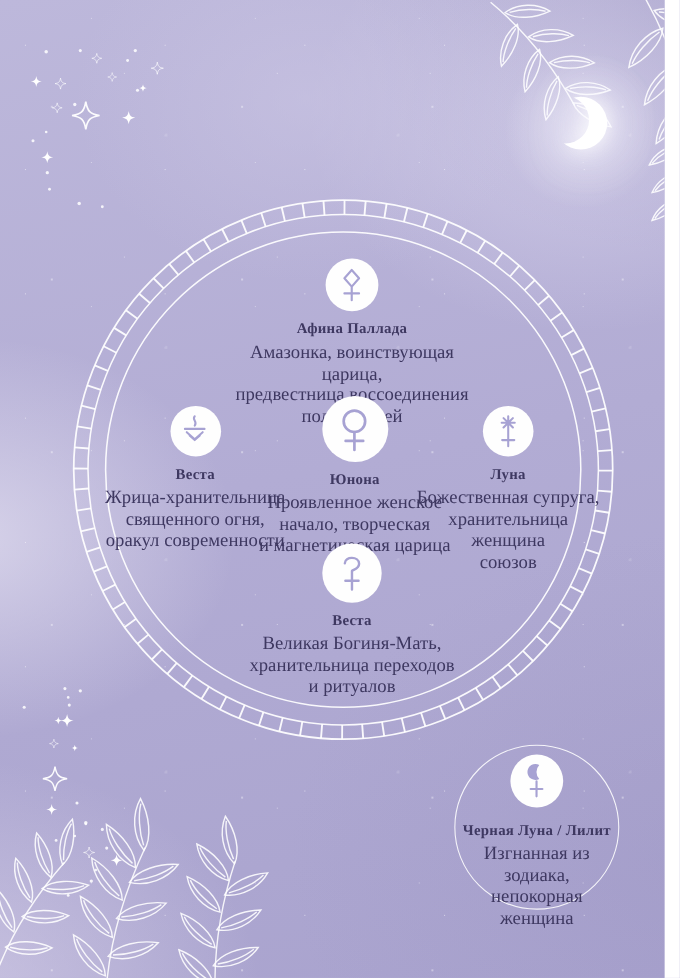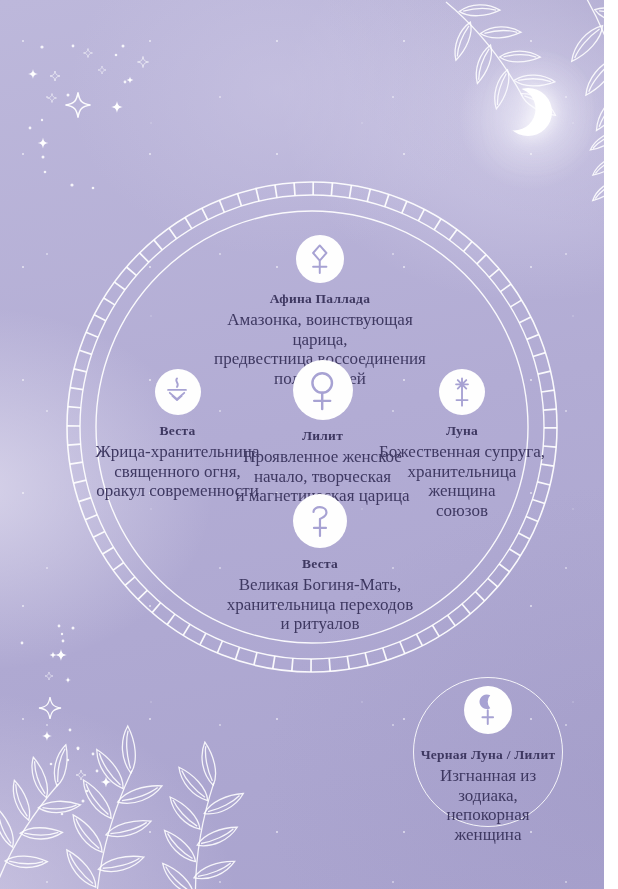--- a/index.html
+++ b/index.html
@@ -205,21 +205,21 @@
 оракул современности</div>
   </div>
 
   <div class="card" id="card-venus">
     <div class="badge d60">
       <svg viewBox="0 0 40 40">
           <circle class="sym" cx="20" cy="13.5" r="8.8"></circle>
           <path class="sym" d="M20 22.3 V37 M12.8 29.6 H27.2"></path>
         </svg>
     </div>
-    <div class="title">Лилит</div>
+    <div class="title">Юнона</div>
     <div class="desc">Проявленное женское
 начало, творческая
 и магнетическая царица</div>
   </div>
 
   <div class="card" id="card-juno">
     <div class="badge d46">
       <svg viewBox="0 0 40 40">
           <path class="sym" d="M20 4 V36 M13 11 H27 M15 6 L25 16 M25 6 L15 16 M13.5 29.5 H26.5"></path>
         </svg>

